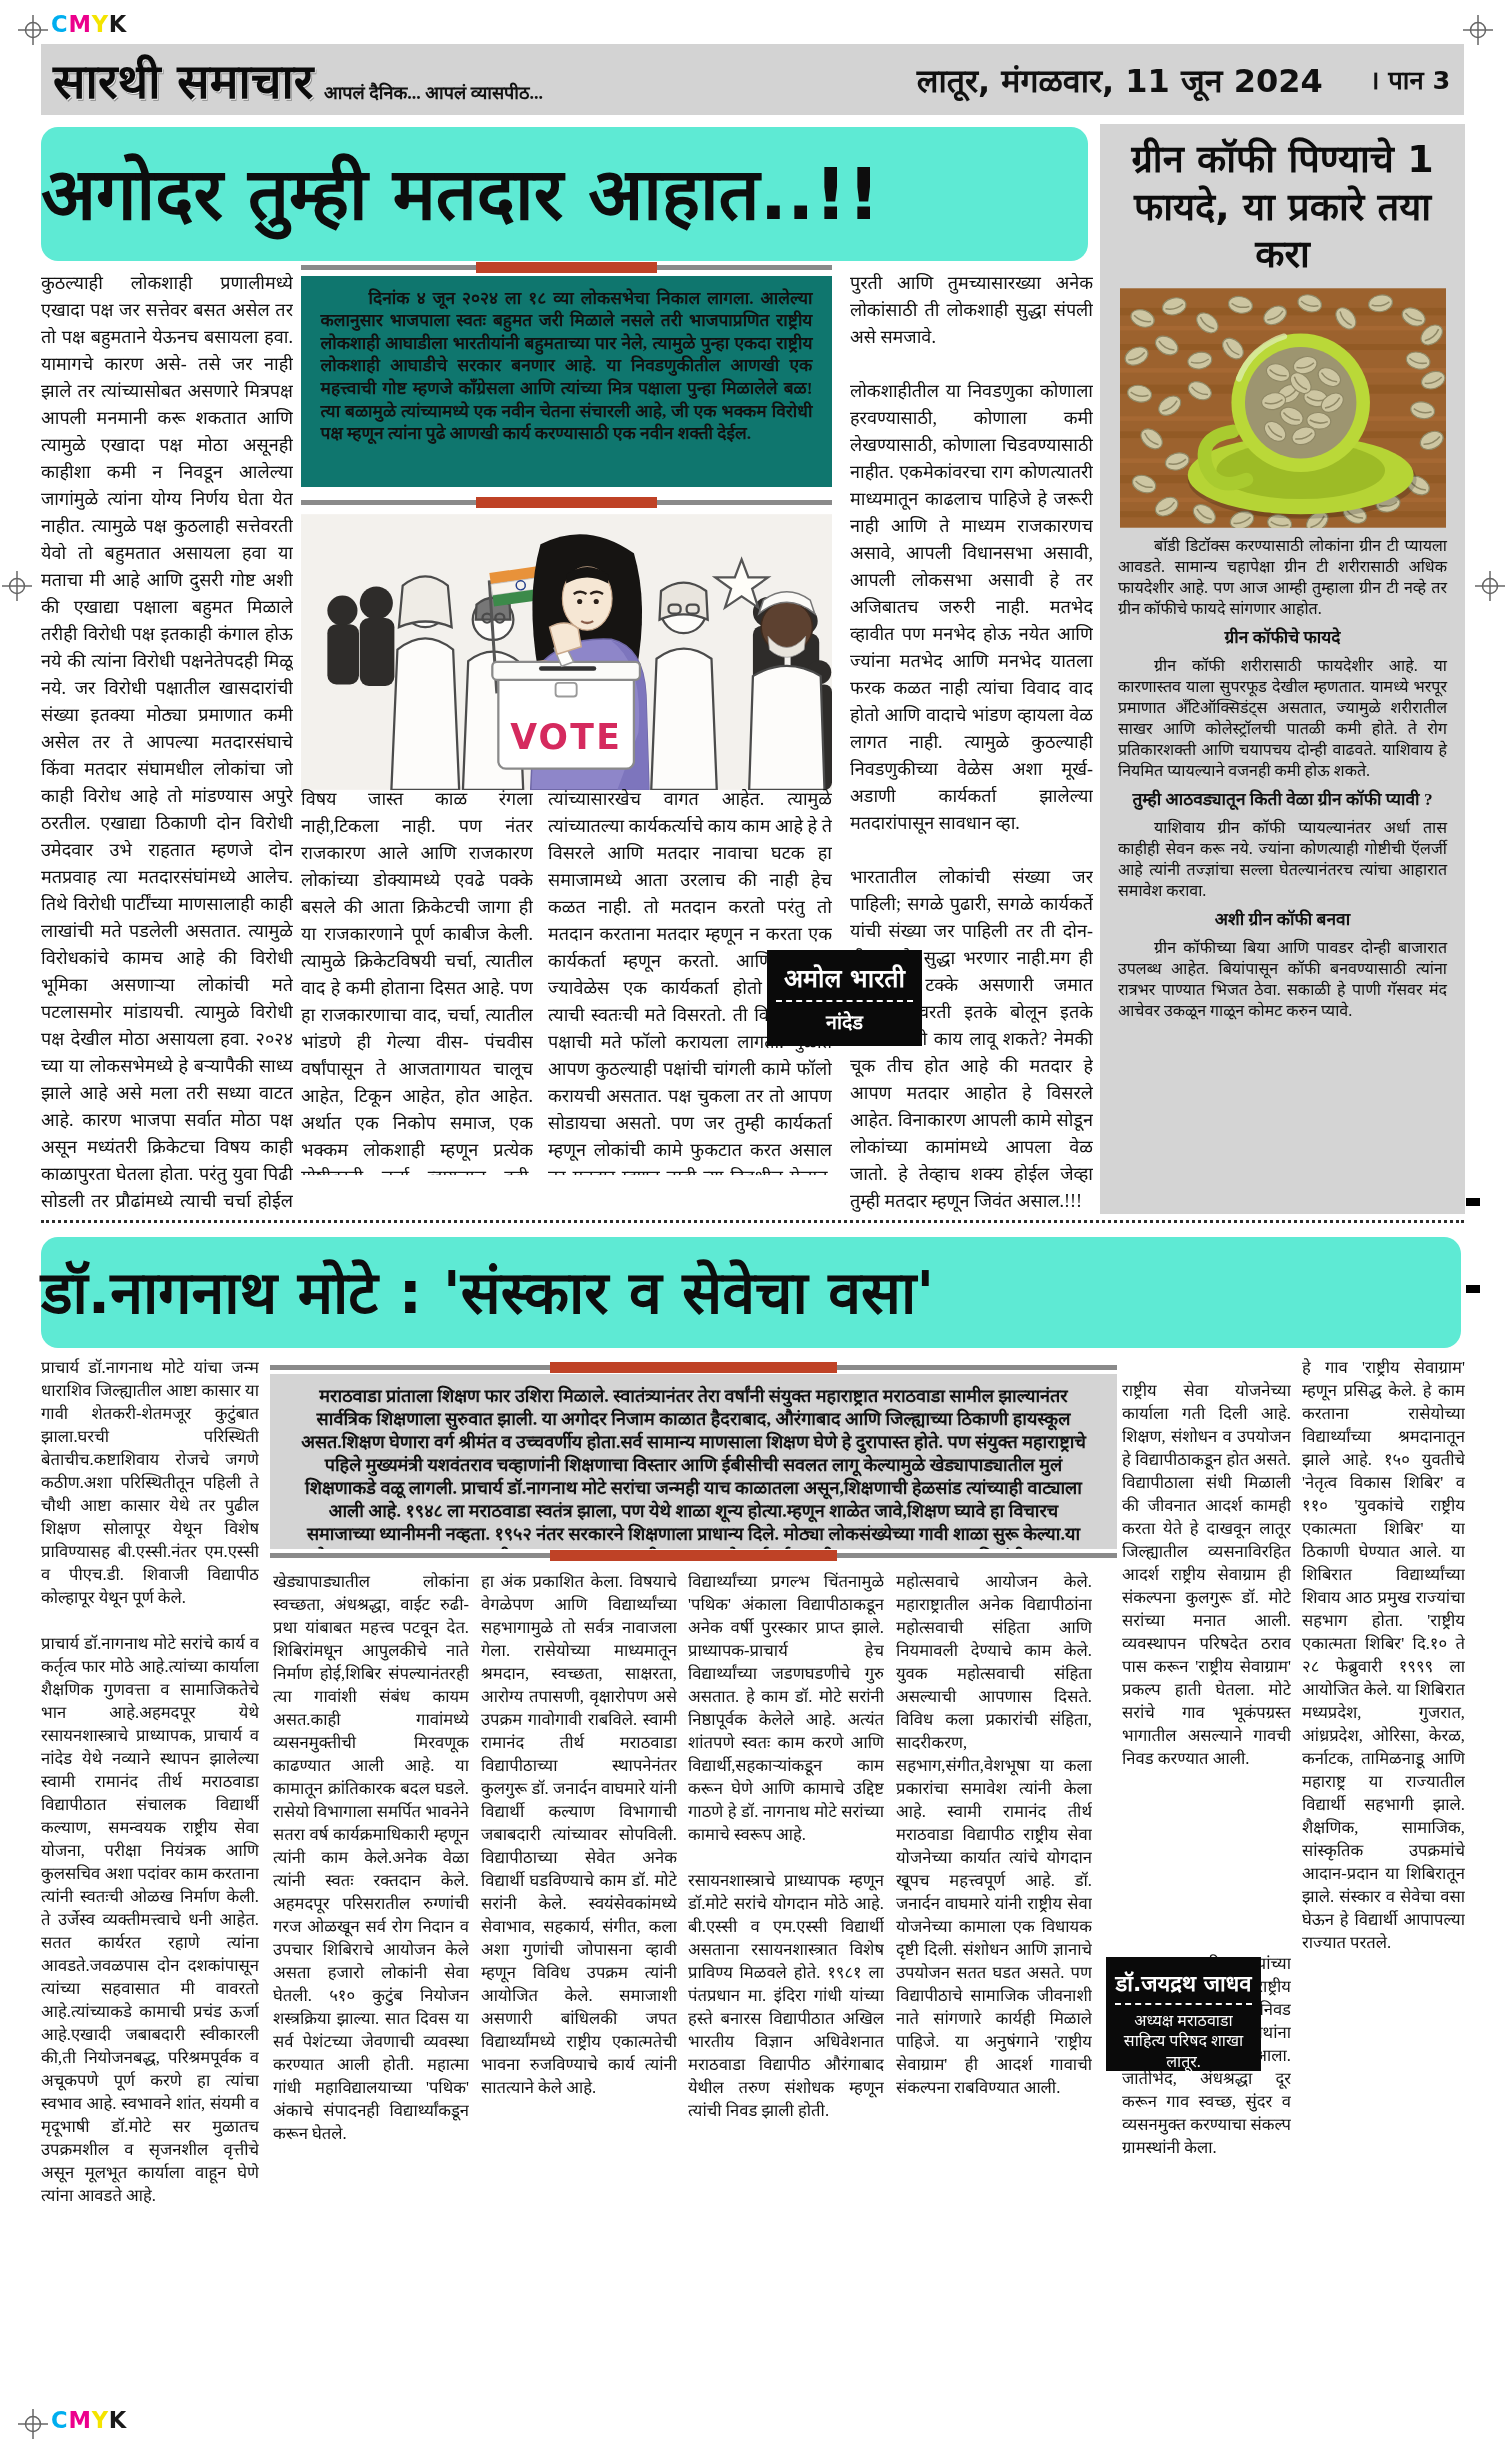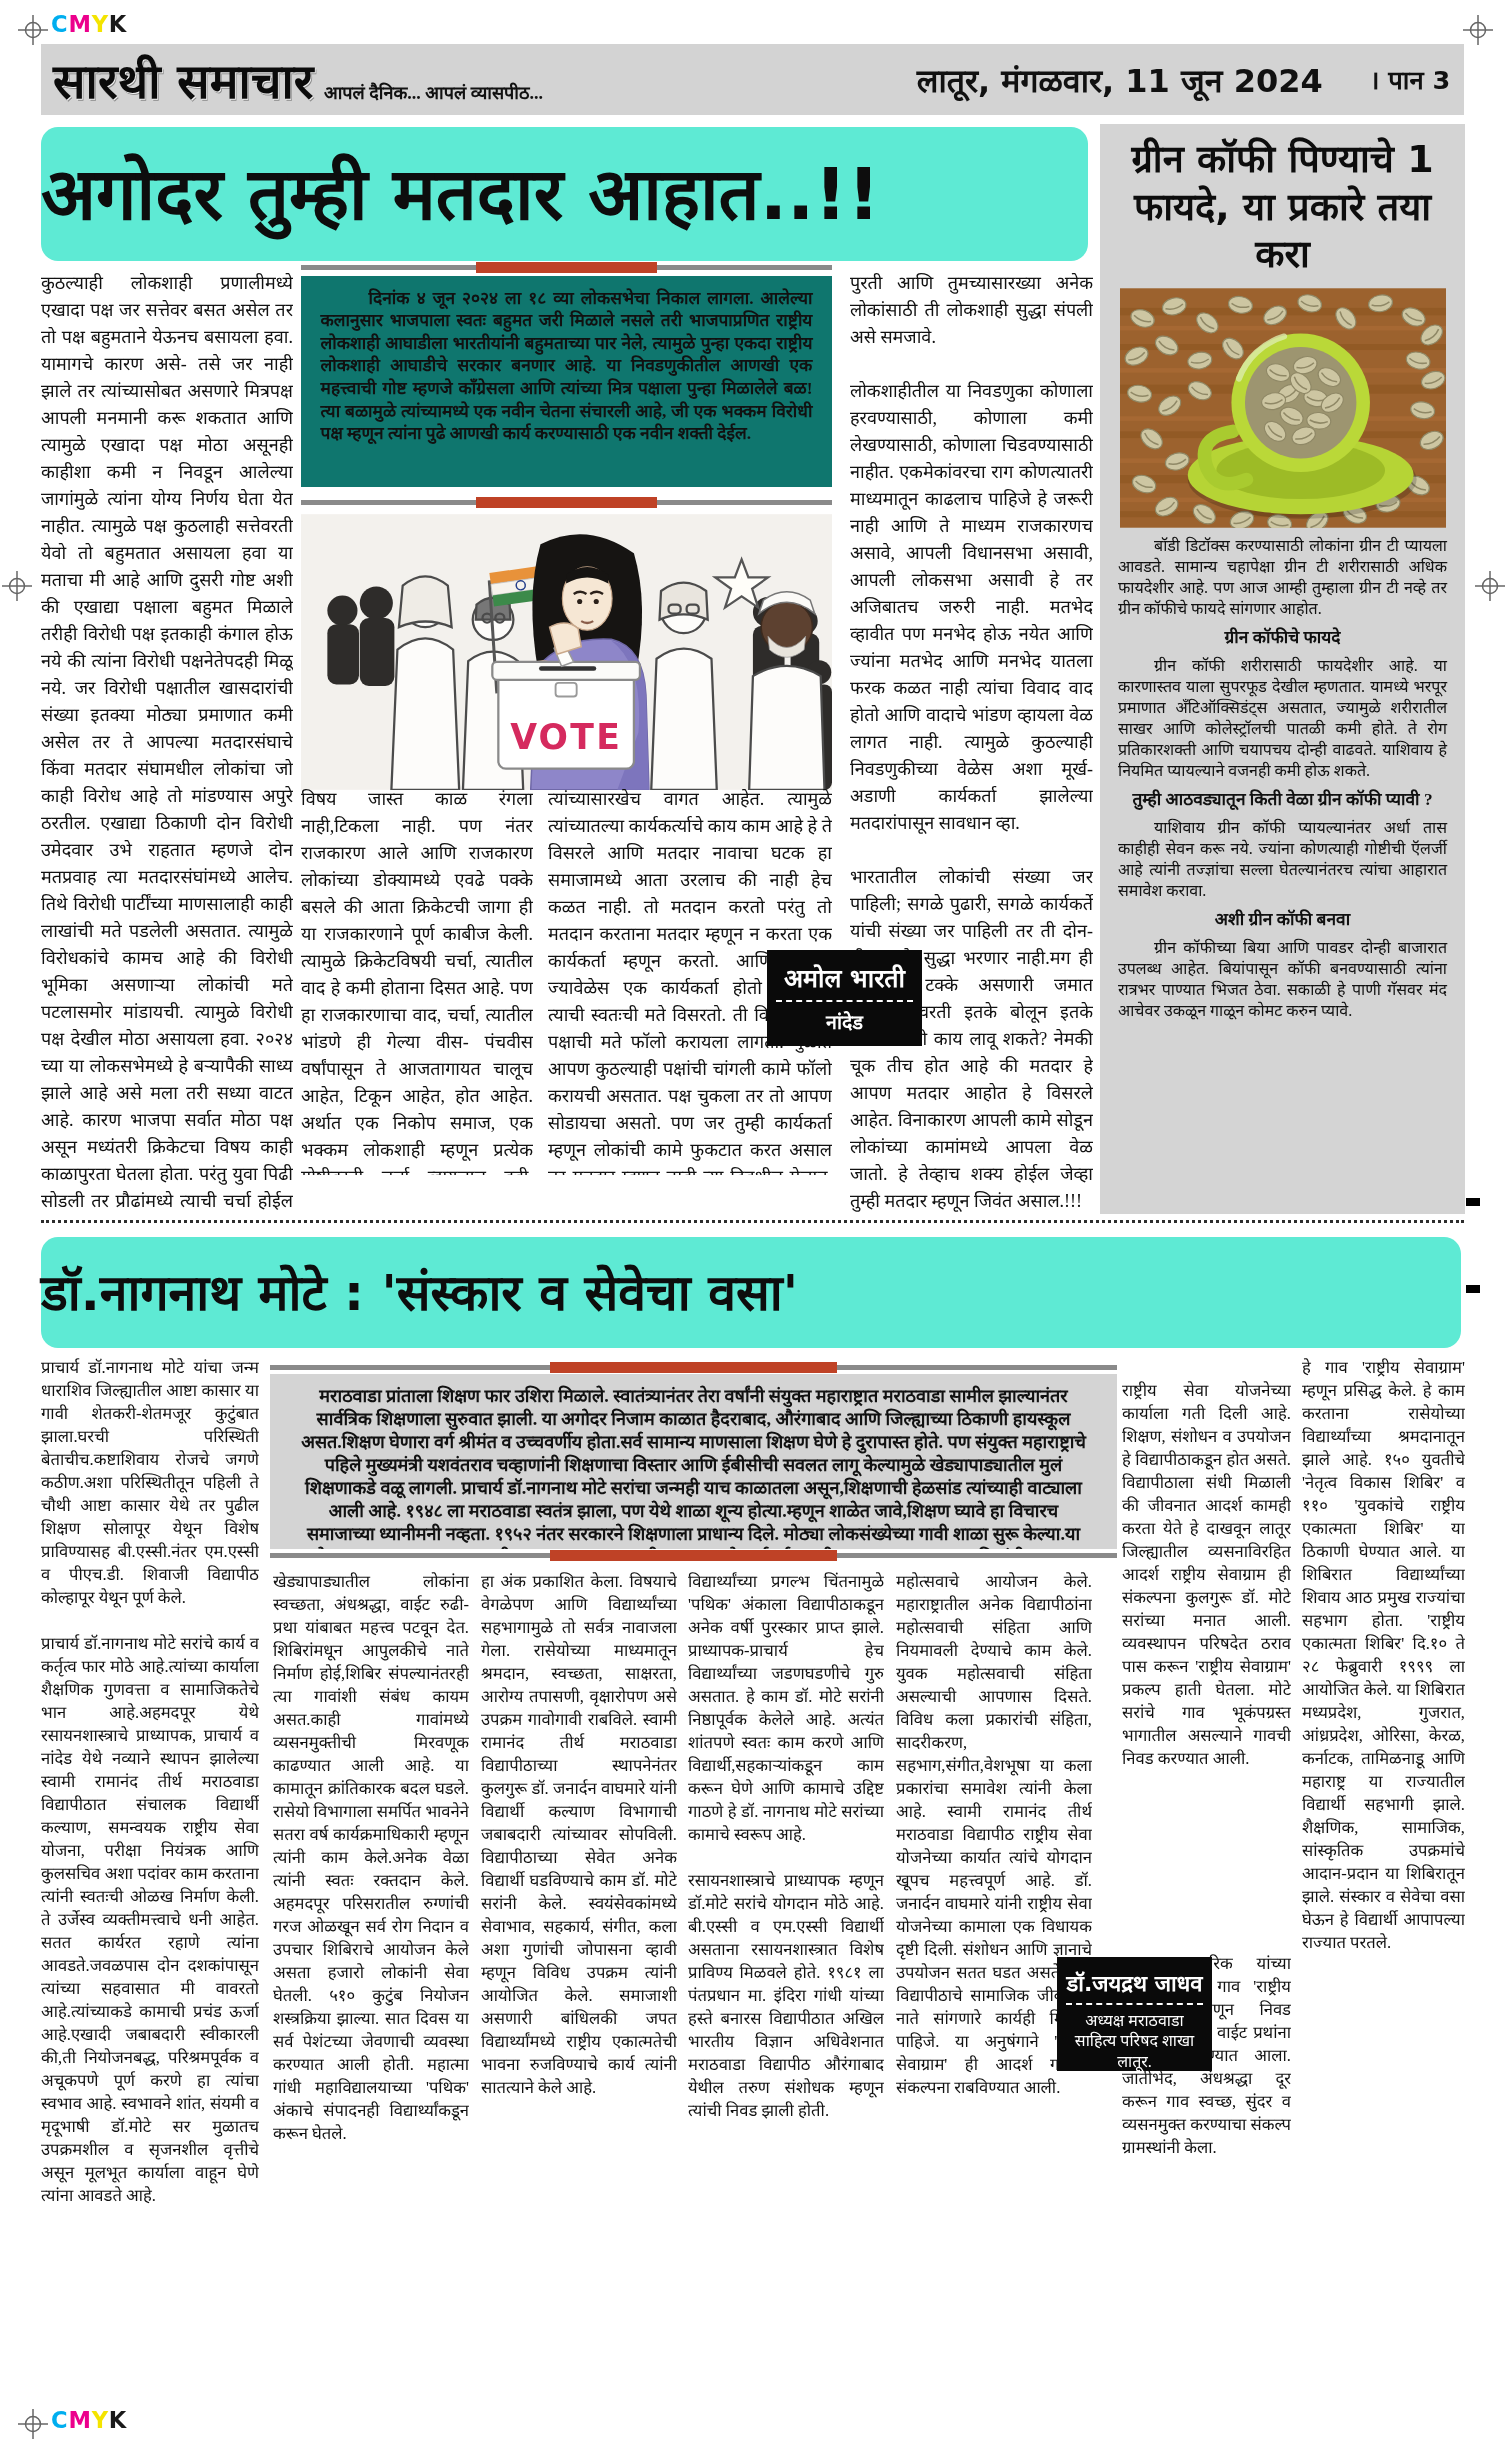--- a/index.html
+++ b/index.html
@@ -16,21 +16,21 @@
               margin-left:12px;white-space:nowrap;text-shadow:0.8px 0.8px 0 #f4f4f4,1.5px 1.5px 0 #8a8a8a;}
   .mast-tagline{font-weight:bold;font-size:18px;margin:25.6px 0 0 10.5px;white-space:nowrap;}
   .mast-right{margin-left:auto;margin-right:13.6px;display:flex;align-items:center;gap:19px;white-space:nowrap;}
   .mast-date{font-family:"DejaVu Sans","Liberation Sans",sans-serif;font-weight:900;font-size:32px;}
   .mast-page{font-family:"DejaVu Sans","Liberation Sans",sans-serif;font-weight:900;font-size:25.6px;margin-left:28px;}
   
   .hbox{background:#5eead4;display:flex;align-items:center;justify-content:flex-start;text-align:center;border-radius:17px;}
   .h-main{left:41px;top:127px;width:1047px;height:134px;}
   .h-main .t{font-family:"DejaVu Sans","Liberation Sans",sans-serif;font-weight:900;font-size:72px;line-height:1;color:#0d0d0d;}
   .h-bottom{left:41px;top:1237px;width:1420px;height:111px;}
-  .h-bottom .t{font-family:"DejaVu Sans","Liberation Sans",sans-serif;font-weight:900;font-size:50px;line-height:1;color:#0d0d0d;}
+  .h-bottom .t{font-family:"DejaVu Sans","Liberation Sans",sans-serif;font-weight:900;font-size:59px;line-height:1;color:#0d0d0d;}
   
   .ncol{font-size:18px;line-height:27px;text-align:justify;overflow:hidden;white-space:pre-line;}
   .col1e{left:41px;top:270px;width:252px;height:943px;}
   .col4e{left:850px;top:270px;width:243px;height:943px;}
   .subA{left:301px;top:786px;width:232px;height:389px;}
   .subB{left:548px;top:786px;width:284px;height:389px;}
   
   .rule{position:absolute;left:0;width:100%;height:10.5px;}
   .rule .g{position:absolute;left:0;top:3px;width:100%;height:4.5px;background:#8a8a8a;}
   .rule .r{position:absolute;left:33%;top:0;width:34%;height:10.5px;background:#bf4226;}
@@ -39,21 +39,21 @@
   .leadbox p{margin:12px 19.6px;font-size:17.3px;line-height:22.6px;font-weight:bold;text-align:justify;text-indent:48px;}
   .rule2{top:235px;}
   .voteimg{position:absolute;left:0;top:252px;}
   
   .bybox{background:#0a0a0a;color:#fff;text-align:center;overflow:hidden;}
   .bybox .nm{font-family:"DejaVu Sans","Liberation Sans",sans-serif;font-weight:900;font-size:25px;margin-top:10px;}
   .bybox .dash{border-top:2.3px dashed #fff;margin:6px 9px;}
   .bybox .pl{font-weight:bold;font-size:19.6px;}
   .bybox .rl{font-weight:normal;font-size:16px;line-height:20.3px;padding:0 6px;}
   .by1{left:767px;top:950px;width:155px;height:96px;}
-  .by2{left:1057px;top:1957px;width:155px;height:114px;}
+  .by2{left:1106px;top:1957px;width:155px;height:114px;}
   
   .coffee{left:1100px;top:124px;width:365px;height:1090px;background:#d4d4d4;overflow:hidden;}
   .coffee .hl{font-family:"DejaVu Sans","Liberation Sans",sans-serif;font-weight:900;font-size:38px;line-height:1.25;
               text-align:center;margin:12px 10.5px 9px 10.5px;color:#0d0d0d;}
   .coffee .photo{display:block;margin:4.5px auto 7.5px auto;}
   .coffee p{font-size:16px;line-height:21px;text-align:justify;margin:7.5px 18px;text-indent:36px;}
   .coffee h4{font-size:17.3px;line-height:21px;text-align:center;margin:7.5px 18px 0 18px;font-weight:bold;}
   
   .dotted{left:41px;top:1220px;width:1423px;height:0;border-top:3.8px dotted #2c2c2c;}
   

